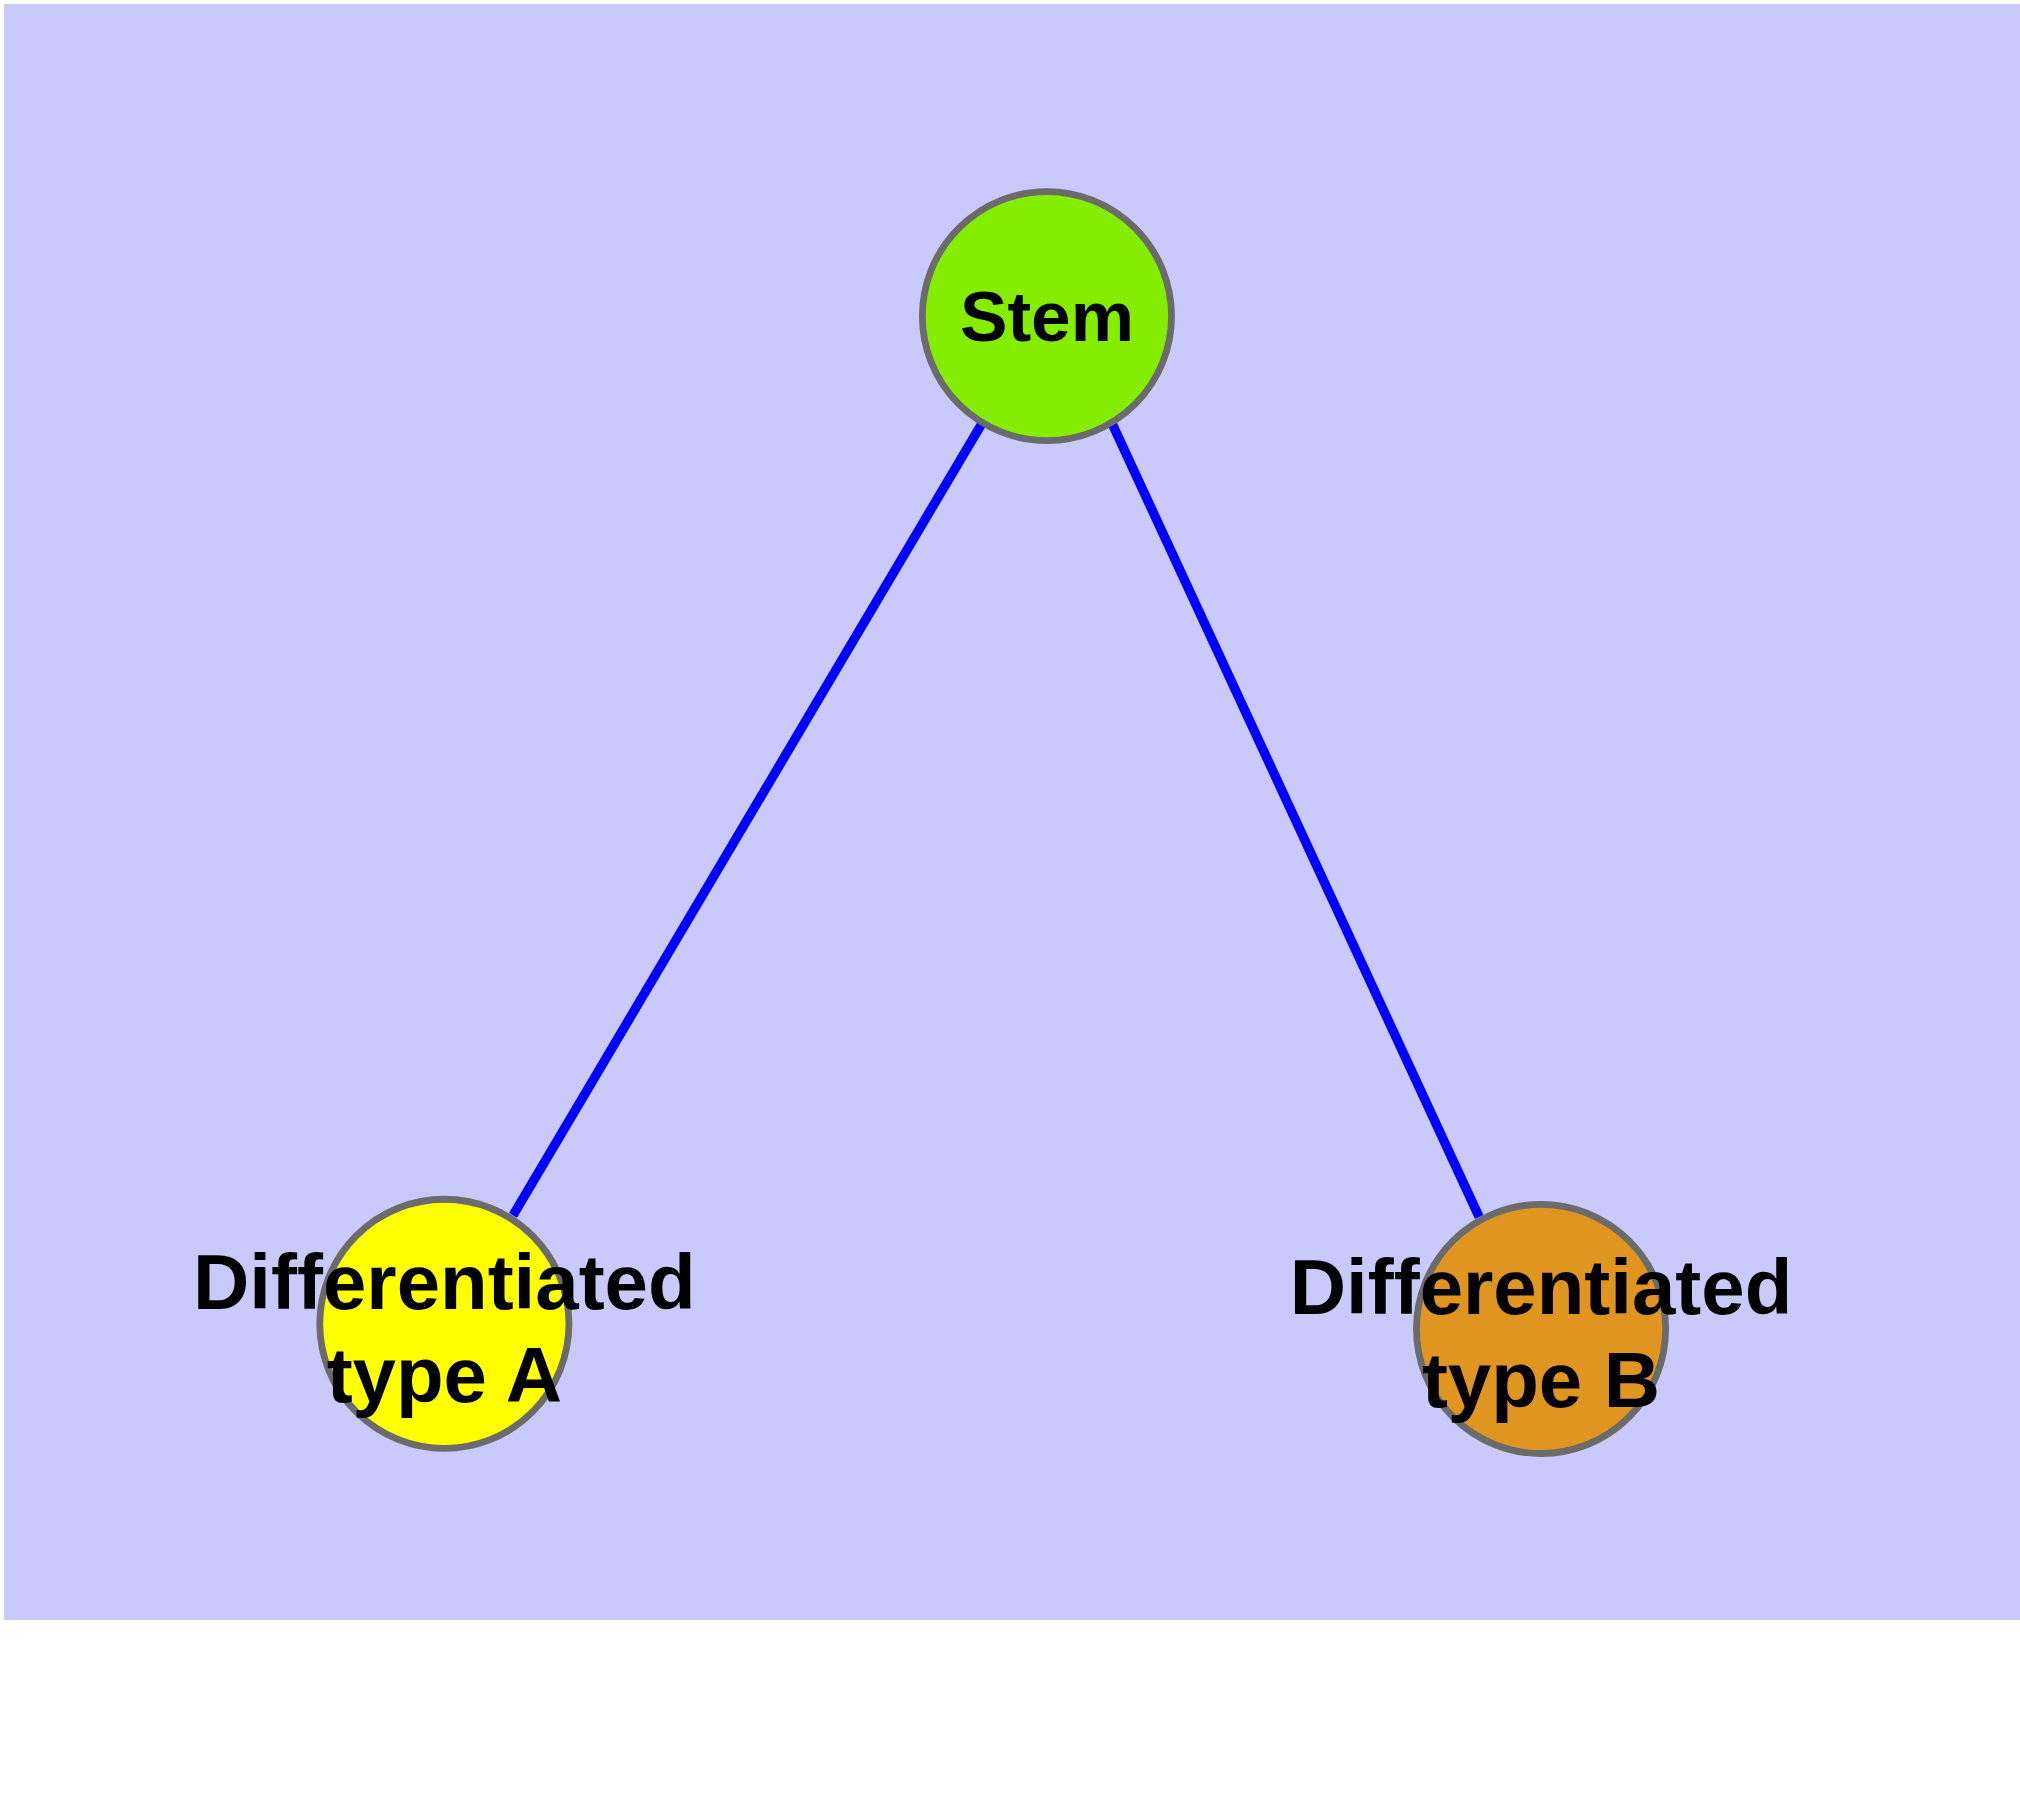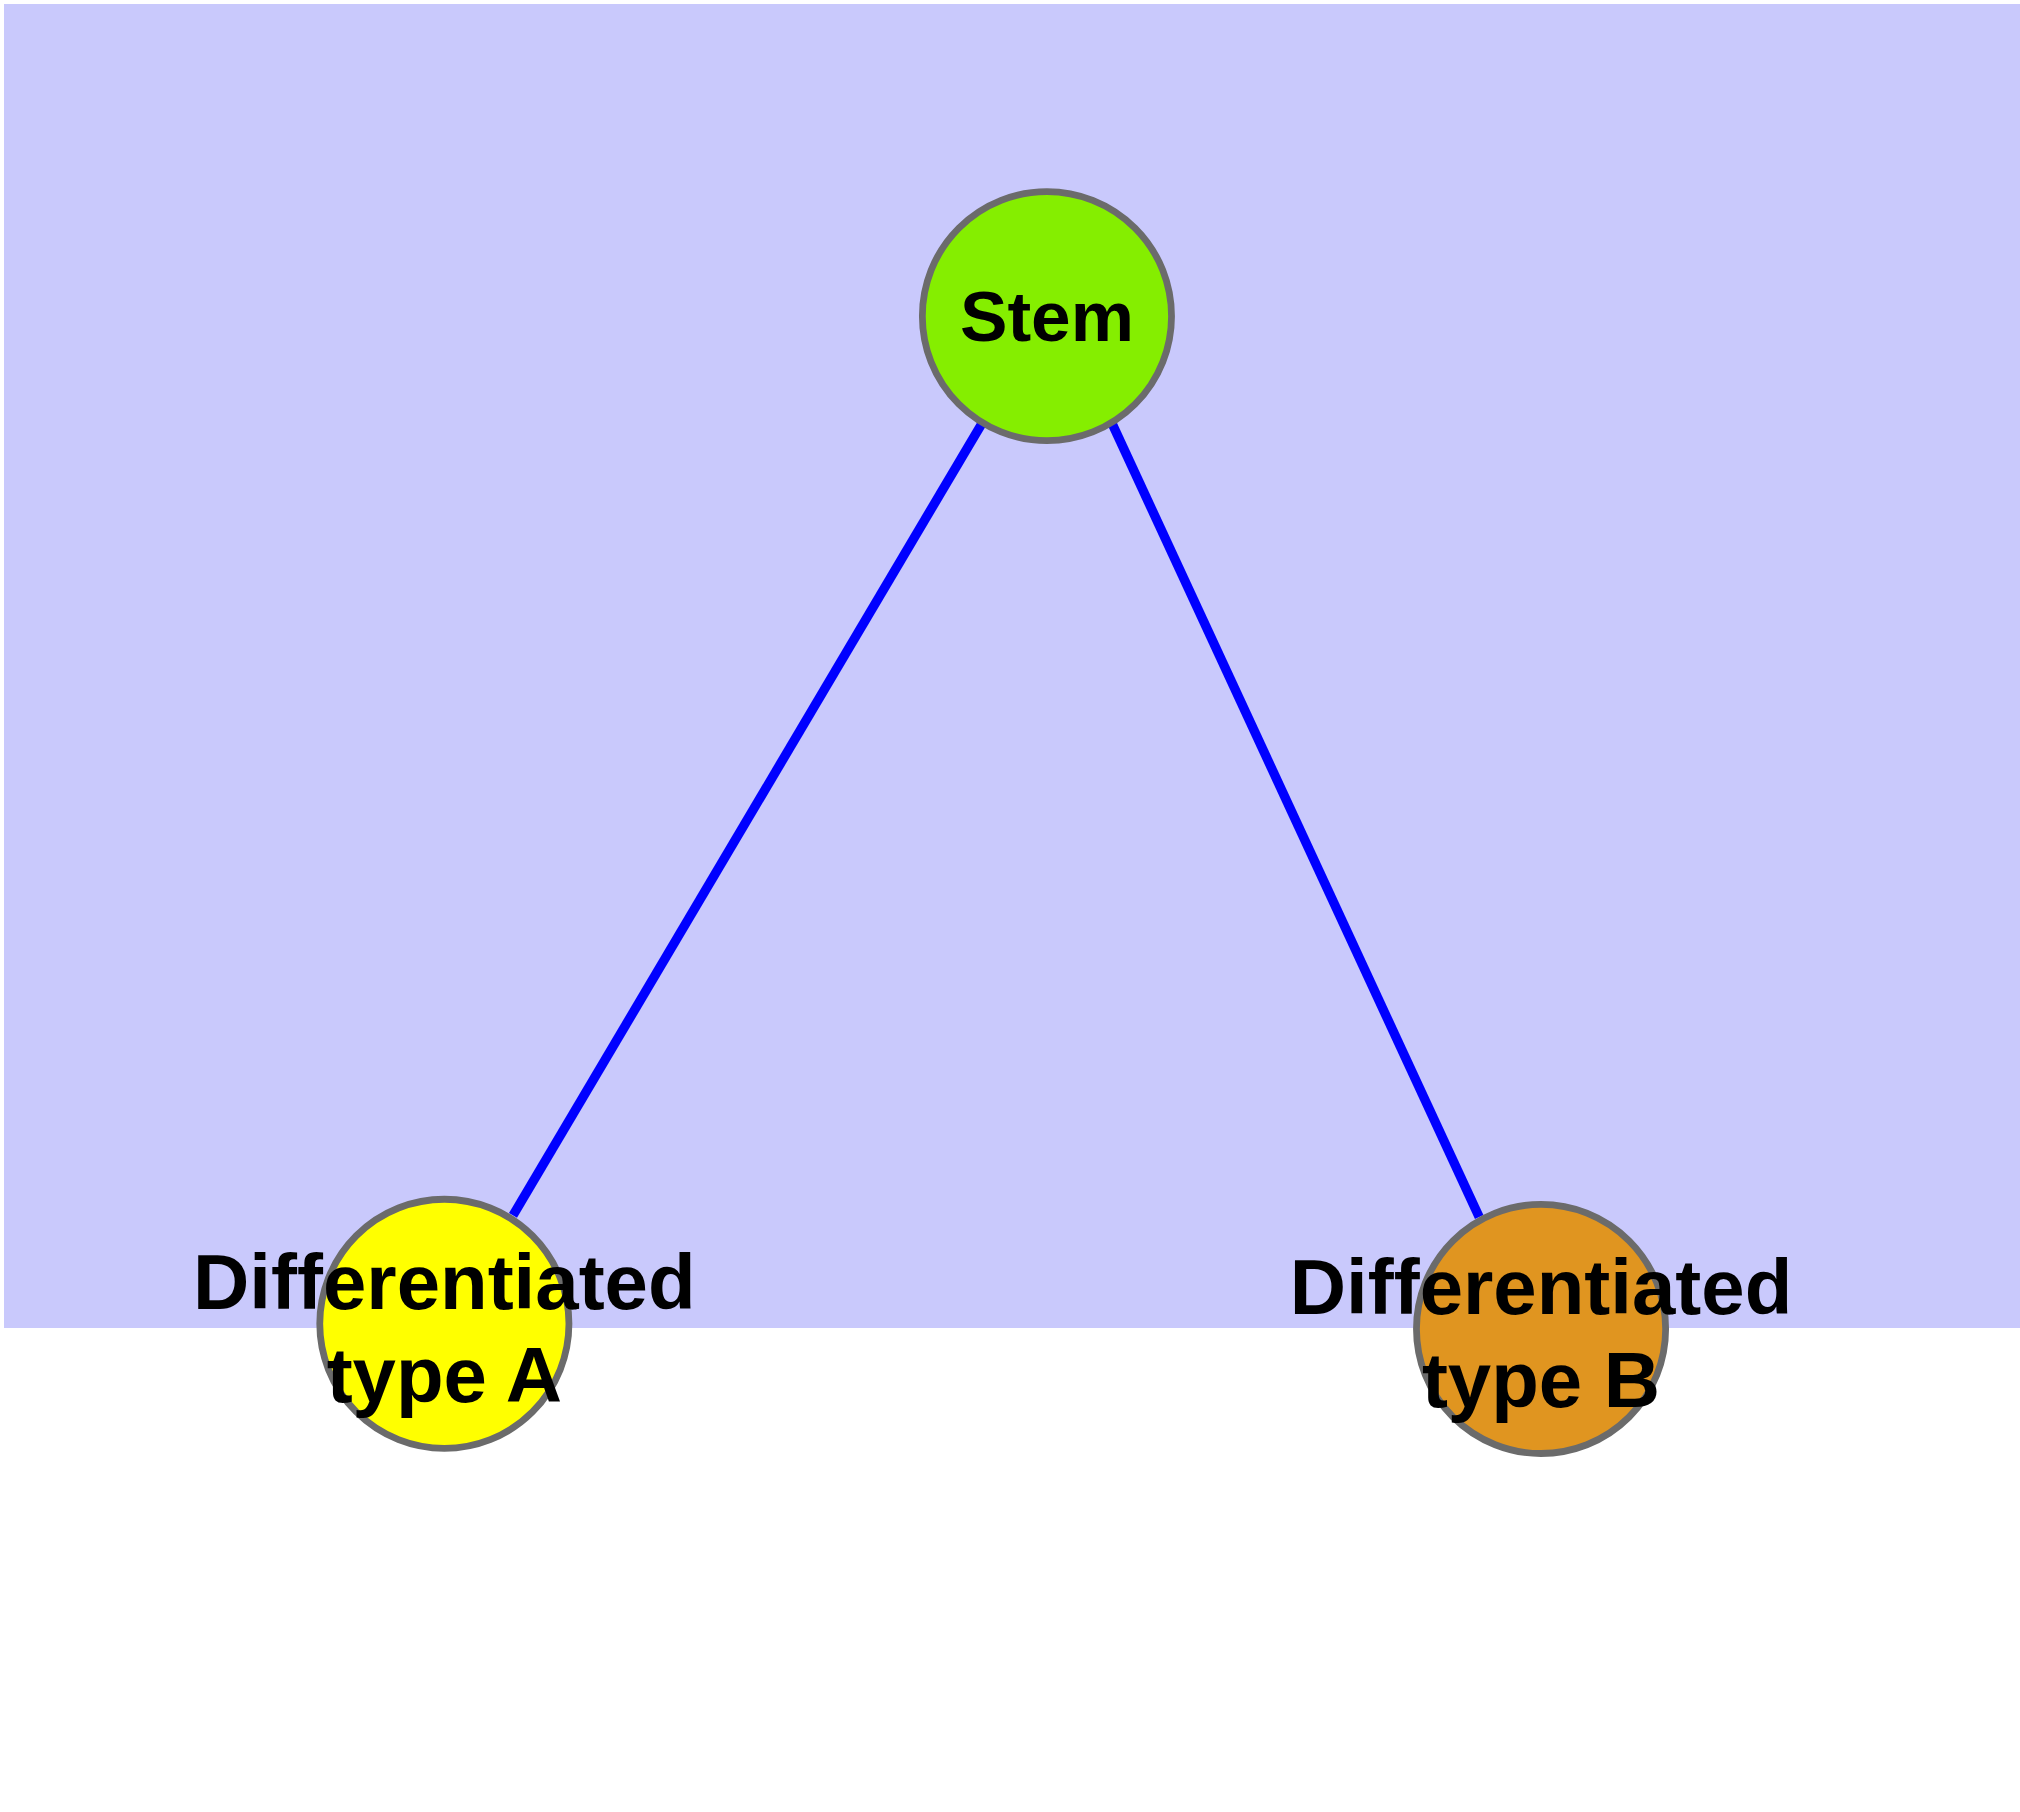--- a/index.html
+++ b/index.html
@@ -12,21 +12,21 @@
     width: 2021px;
     height: 1812px;
     overflow: hidden;
     font-family: "Liberation Sans", sans-serif;
   }
   #canvas {
     position: absolute;
     left: 0;
     top: 0;
     width: 2021px;
-    height: 1328px;
+    height: 1620px;
     background: #c9c9fc;
   }
   
   #margin-top {
     position: absolute;
     left: 0; top: 0;
     width: 2021px; height: 4.2px;
     background: #ffffff;
   }
   #margin-left {

